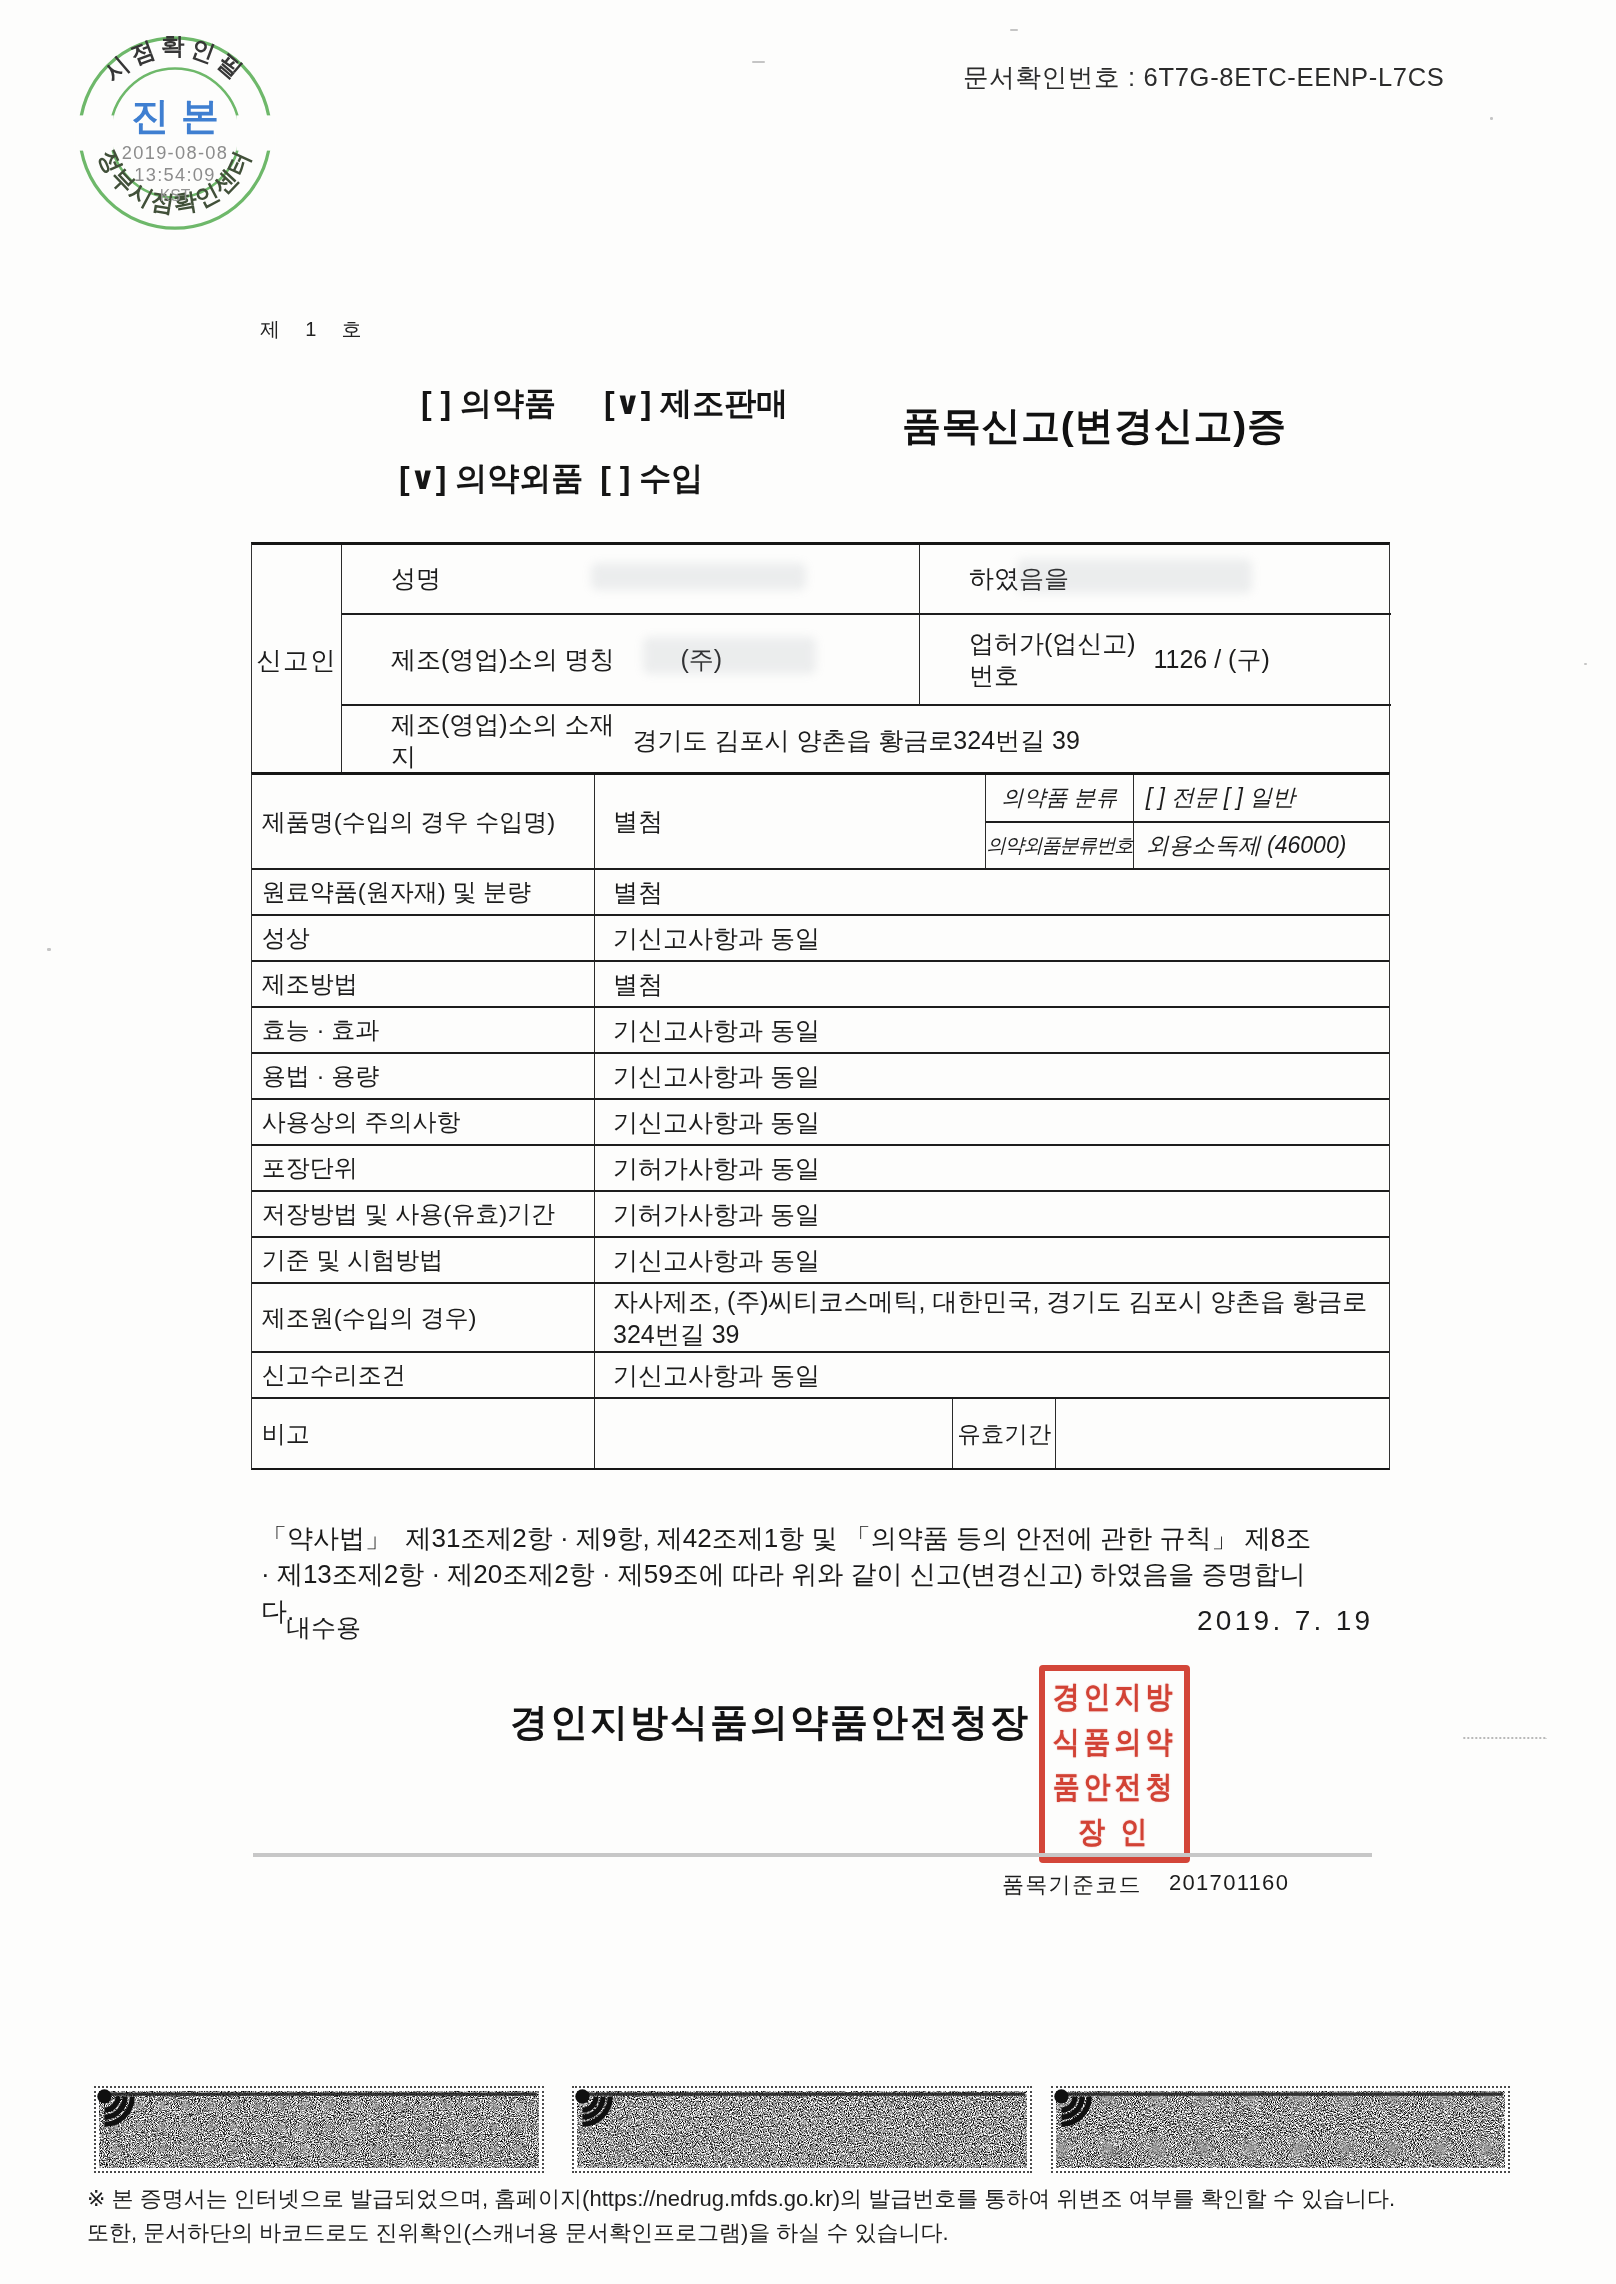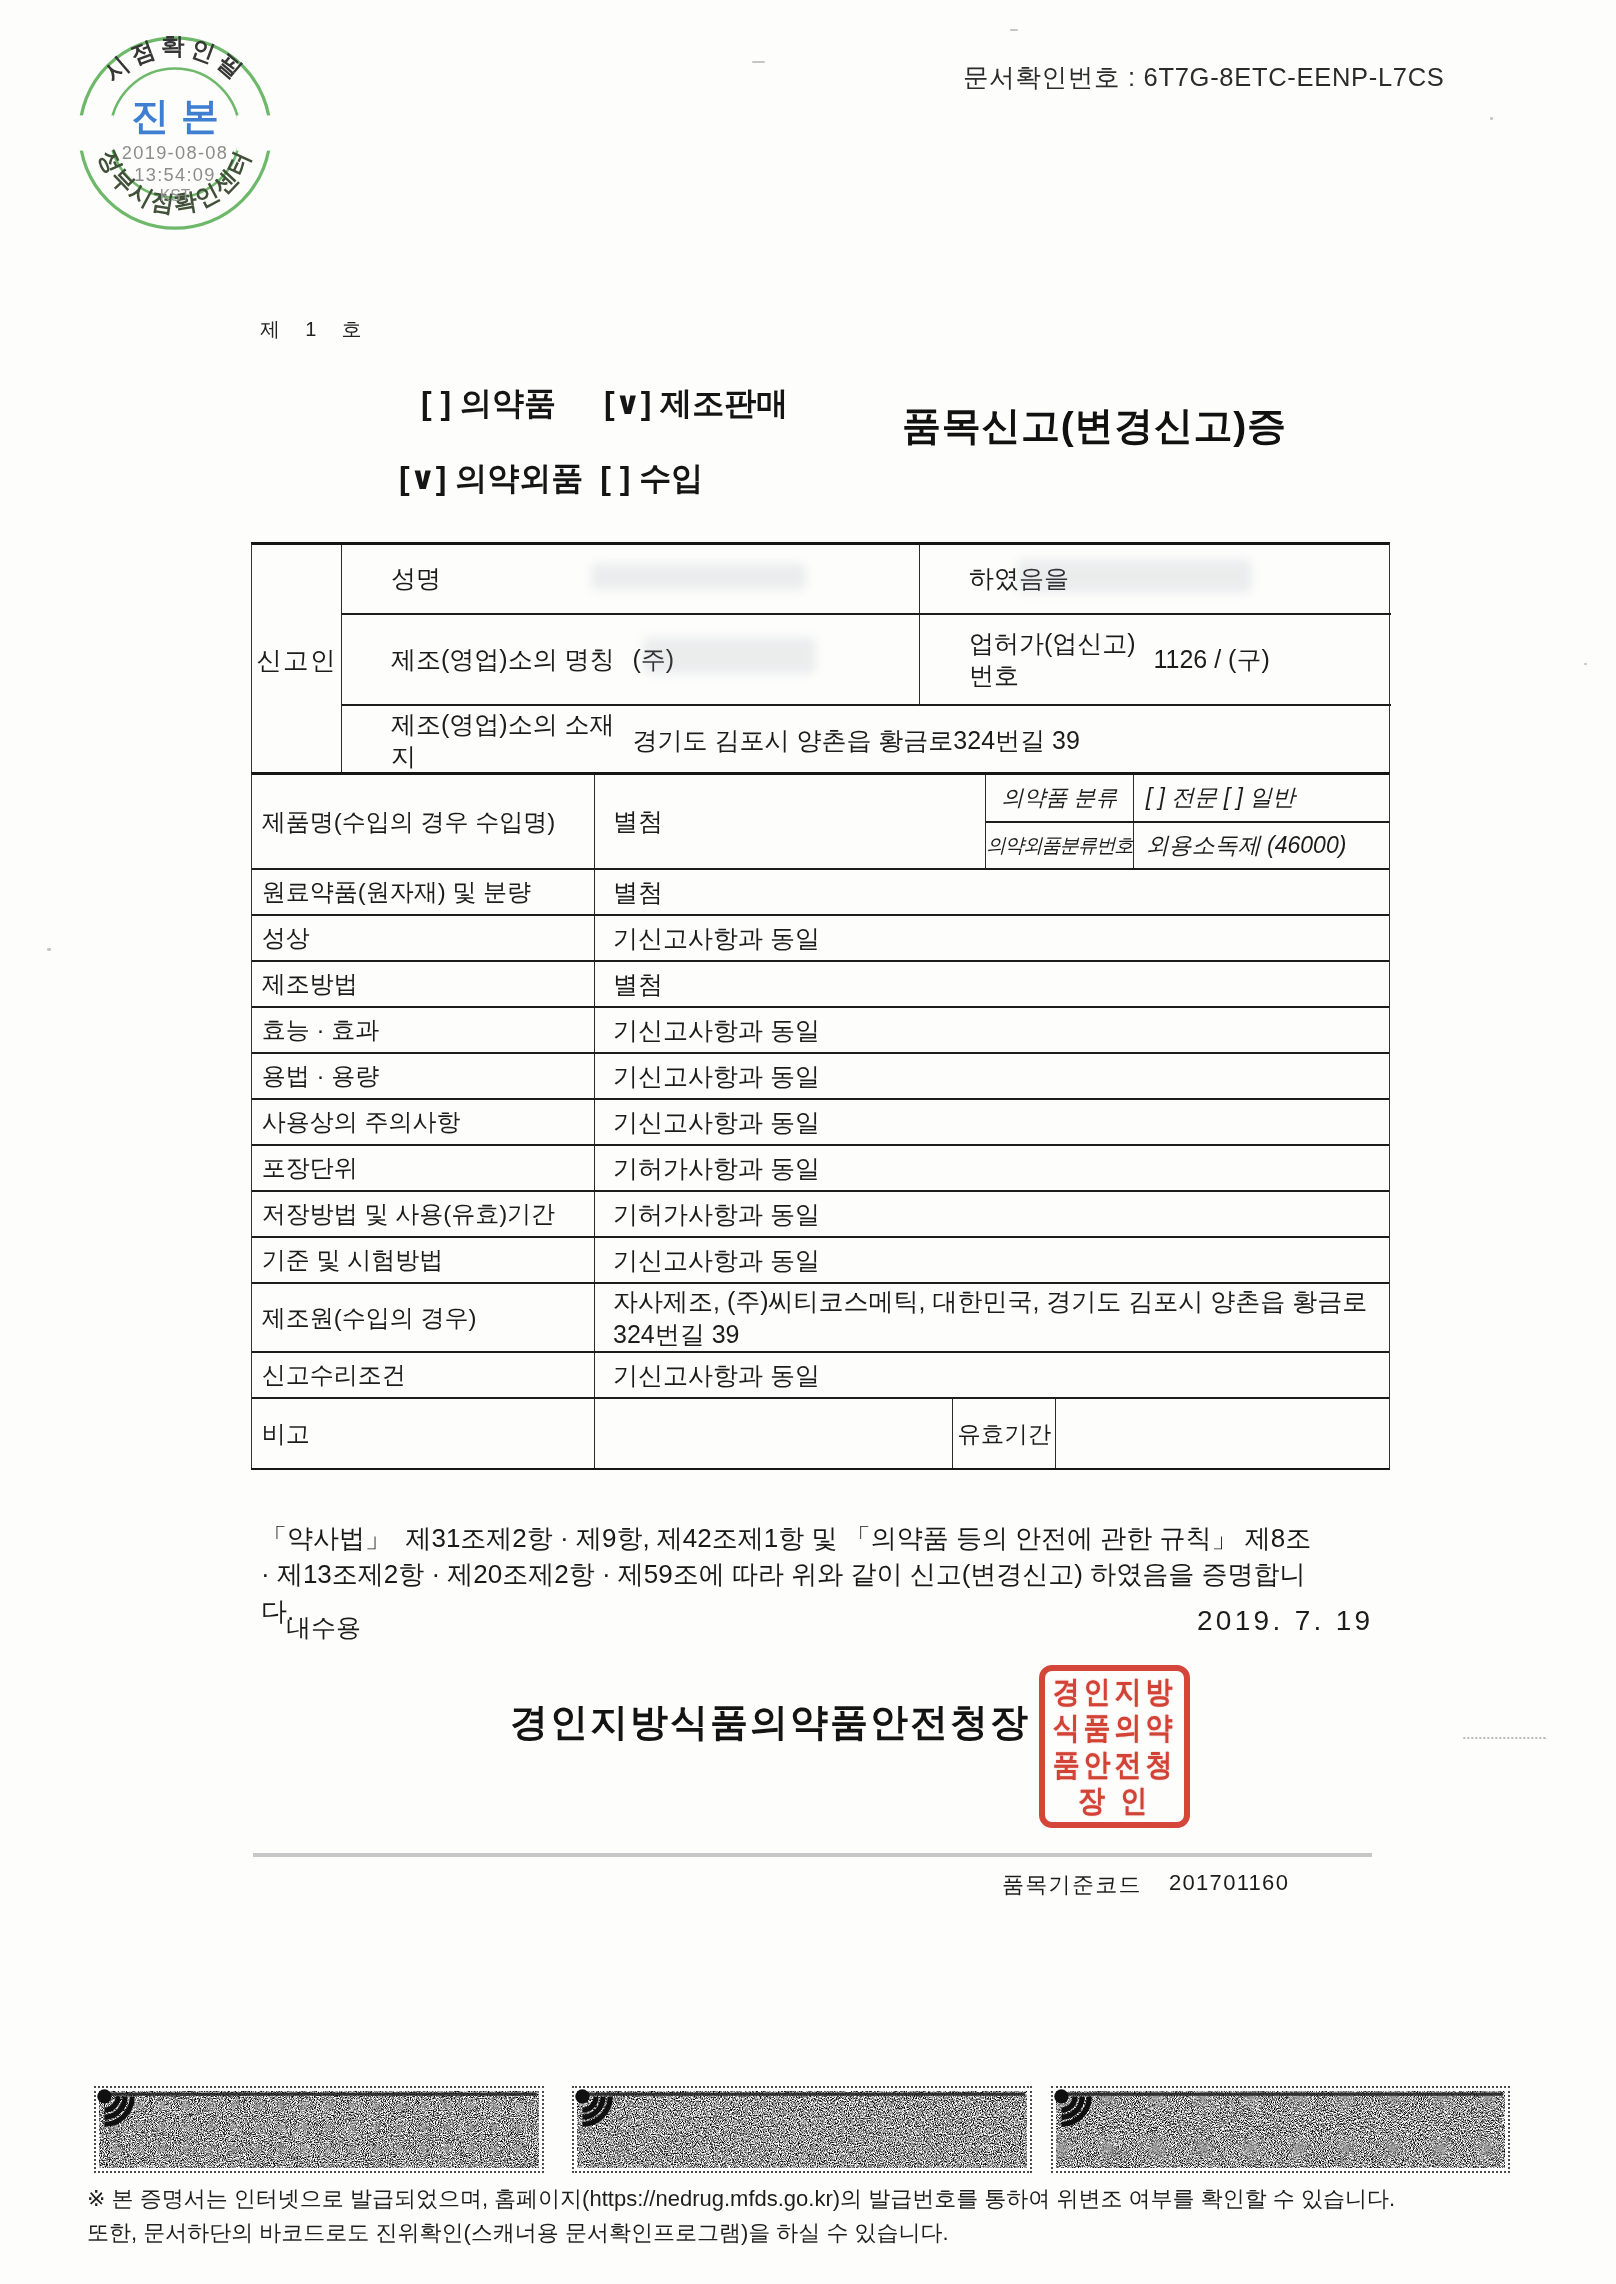--- a/index.html
+++ b/index.html
@@ -63,22 +63,22 @@
   .pr-val{flex:1;padding-left:11.7px;font-size:23px;white-space:nowrap;}
   .validity{width:103px;border-right:1.3px solid #2a2a2a;justify-content:center;font-size:23.5px;}
   .pv-rest{flex:1;}
   
   .legal{position:absolute;left:261px;top:1476px;width:1109px;font-size:26px;line-height:1.4;
          white-space:pre-wrap;color:#191919;margin-top:44px;}
   .usage{position:absolute;left:286px;top:1611px;font-size:25px;}
   .issue-date{position:absolute;left:1197px;top:1605px;font-size:28px;letter-spacing:3.3px;}
   .issuer{position:absolute;left:510px;top:1697px;font-size:38px;font-weight:600;letter-spacing:2px;color:#141414;}
   .red-seal{
-    position:absolute;left:1039px;top:1665px;width:151px;height:163px;box-sizing:border-box;
-    border:6.5px solid #d0392b;border-radius:13px;display:grid;grid-template-rows:repeat(4,1fr);
+    position:absolute;left:1039px;top:1665px;width:151px;height:198px;box-sizing:border-box;
+    border:6.5px solid #d0392b;border-radius:4px;display:grid;grid-template-rows:repeat(4,1fr);
     padding:2.6px 2.6px;opacity:.93;
   }
   .red-seal div{display:flex;align-items:center;justify-content:center;
     color:#cf3426;font-size:27px;font-weight:bold;letter-spacing:3.9px;transform:scaleY(1.12);
     text-shadow:0 0 1.3px rgba(207,52,38,.55);white-space:nowrap;}
   .gray-rule{position:absolute;left:253px;top:1853px;width:1119px;height:3.9px;background:#c7c7c7;}
   .item-code-label{position:absolute;left:1002px;top:1870px;font-size:22px;letter-spacing:1.3px;}
   .item-code-value{position:absolute;left:1169px;top:1870px;font-size:22px;letter-spacing:1.3px;}
   
   .barcode{position:absolute;top:2086px;height:87px;box-sizing:border-box;
@@ -146,21 +146,21 @@
 
     <div class="at-cell bb" style="grid-row:1;grid-column:2;">
       <span class="at-label">성명</span>
       <span class="at-val"></span>
     </div>
     <div class="at-cell bb bl" style="grid-row:1;grid-column:3;">
       <span class="at-label">하였음을</span>
       <span class="at-val"></span>
     </div>
 
-    <div class="at-cell bb" style="grid-row:2;grid-column:2;">
+    <div class="at-cell bb" style="grid-row:2;grid-column:2;gap:48px;">
       <span class="at-label w360">제조(영업)소의 명칭</span>
       <span class="at-val">(주)</span>
     </div>
     <div class="at-cell bb bl" style="grid-row:2;grid-column:3;">
       <span class="at-label w272">업허가(업신고) 번호</span>
       <span class="at-val">1126 /  (구)</span>
     </div>
 
     <div class="at-cell at-span" style="grid-row:3;">
       <span class="at-label w360">제조(영업)소의 소재지</span>

